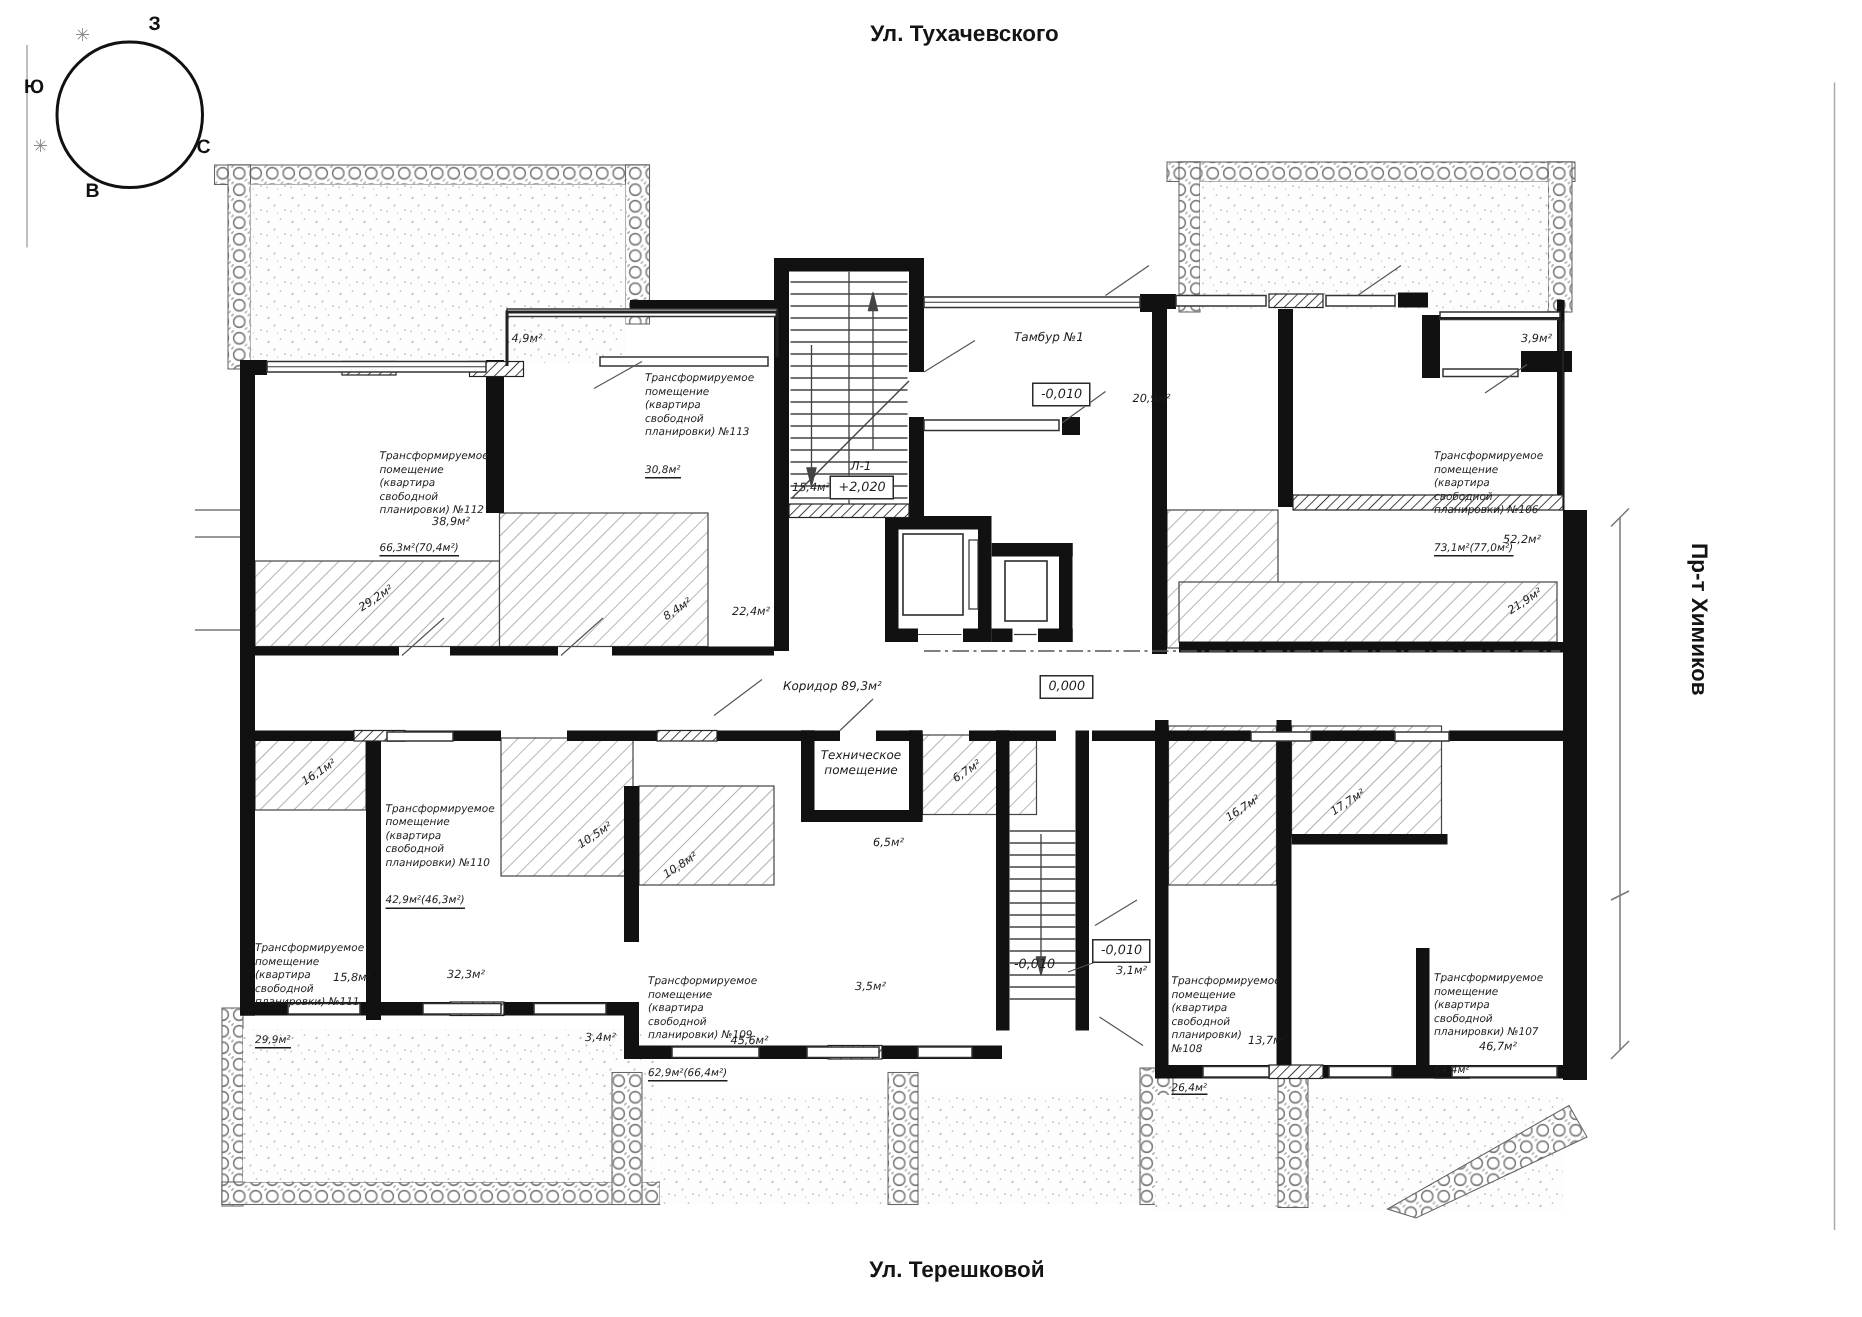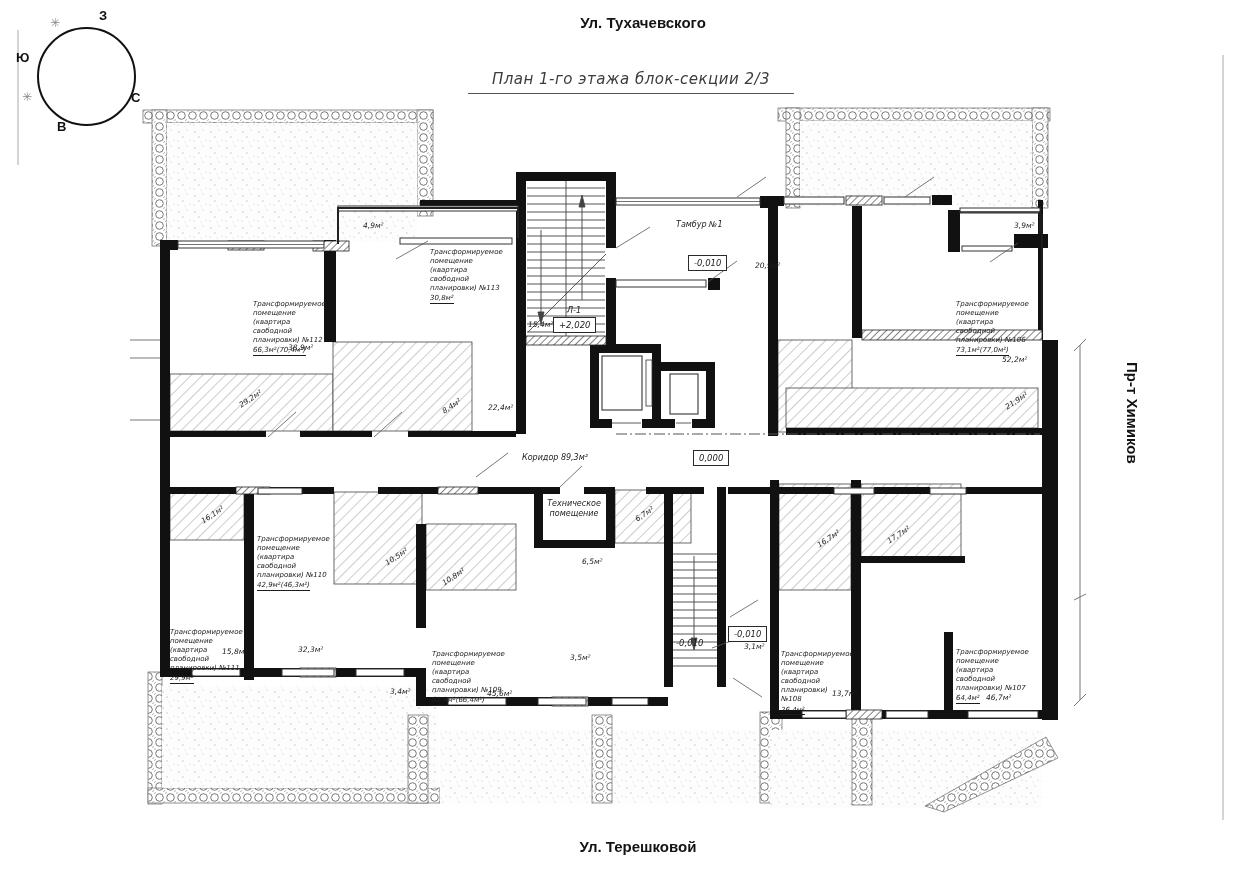--- a/index.html
+++ b/index.html
@@ -13,21 +13,21 @@
           font:italic 15px "DejaVu Sans",sans-serif;color:#3c3c3c;letter-spacing:.5px;
           border-bottom:1.2px solid #555;padding-bottom:5px;}
   .cl{position:absolute;z-index:3;font:700 13px "Liberation Sans",sans-serif;color:#111;}
   .sun{position:absolute;z-index:3;color:#8a8a8a;font-size:12px;}
   .compass-circle{position:absolute;z-index:2;left:37px;top:27px;width:95px;height:95px;
           border:2.5px solid #111;border-radius:50%;background:#fff;}
   .area{position:absolute;z-index:3;font:italic 7.5px/1 "DejaVu Sans",sans-serif;color:#1c1c1c;white-space:nowrap;}
   .rot{transform:rotate(-33deg);transform-origin:left center;}
   .apt{position:absolute;z-index:3;width:88px;font:italic 7px/1.3 "DejaVu Sans",sans-serif;color:#1c1c1c;}
   .apt .t{white-space:pre-line;margin-top:30px;}
-  .apt .a{display:inline-block;border-bottom:.9px solid #1c1c1c;padding-bottom:.5px;margin-top:1px;
+  .apt .a{display:inline-block;border-bottom:.9px solid #1c1c1c;padding-bottom:.5px;margin-top:16px;
           font:italic 7px/1.2 "DejaVu Sans",sans-serif;text-align:right;}
   .lbl{position:absolute;z-index:3;font:italic 8px/1.25 "DejaVu Sans",sans-serif;color:#1c1c1c;white-space:pre-line;}
   .lvl{position:absolute;z-index:3;font:italic 8.5px/1 "DejaVu Sans",sans-serif;color:#1c1c1c;
        border:1px solid #2a2a2a;background:#fff;padding:2.5px 5px;white-space:nowrap;}
   .lvlp{position:absolute;z-index:3;font:italic 8.5px/1 "DejaVu Sans",sans-serif;color:#1c1c1c;white-space:nowrap;}
 </style>
 </head>
 <body>
 
 <div class="canvas">
@@ -277,21 +277,20 @@
     <g fill="none" stroke="#222" stroke-width="2">
       <path d="M338 244V208H518V238"></path>
       <path d="M960 212H1040V234" stroke-width="1.4"></path>
       <line x1="1042" y1="214" x2="1042" y2="330" stroke-width="1.4"></line>
     </g>
   </svg>
 
   <div class="street h" style="left:643px;top:14px">Ул. Тухачевского</div>
   <div class="street h" style="left:638px;top:838px">Ул. Терешковой</div>
   <div class="street v" style="left:1124px;top:362px;height:200px">Пр-т Химиков</div>
-  <div class="ptitle">План 1-го этажа блок-секции 2/3</div>
 
   <div class="compass-circle"></div>
   <div class="cl" style="left:99px;top:8px">З</div>
   <div class="cl" style="left:16px;top:50px">Ю</div>
   <div class="cl" style="left:131px;top:90px">С</div>
   <div class="cl" style="left:57px;top:119px">В</div>
   <div class="sun" style="left:50px;top:16px">✳</div>
   <div class="sun" style="left:22px;top:90px">✳</div>
 
   <div class="apt" style="left:253px;top:270px">
@@ -352,21 +351,21 @@
   </div>
   <div class="apt" style="left:956px;top:618px">
     <div class="t">Трансформируемое
 помещение
 (квартира
 свободной
 планировки) №107</div>
     <div class="a">64,4м²</div>
   </div>
 
-  <div class="area" style="left:363px;top:222px">4,9м²</div>
+  <div class="area" style="left:341px;top:222px">4,9м²</div>
   <div class="area" style="left:288px;top:344px">38,9м²</div>
   <div class="area rot" style="left:240px;top:402px">29,2м²</div>
   <div class="area rot" style="left:443px;top:408px">8,4м²</div>
   <div class="area" style="left:488px;top:404px">22,4м²</div>
   <div class="area" style="left:528px;top:321px">15,4м²</div>
   <div class="area" style="left:755px;top:262px">20,9м²</div>
   <div class="area" style="left:1014px;top:222px">3,9м²</div>
   <div class="area" style="left:1002px;top:356px">52,2м²</div>
   <div class="area rot" style="left:1006px;top:404px">21,9м²</div>
   <div class="area" style="left:582px;top:558px">6,5м²</div>

